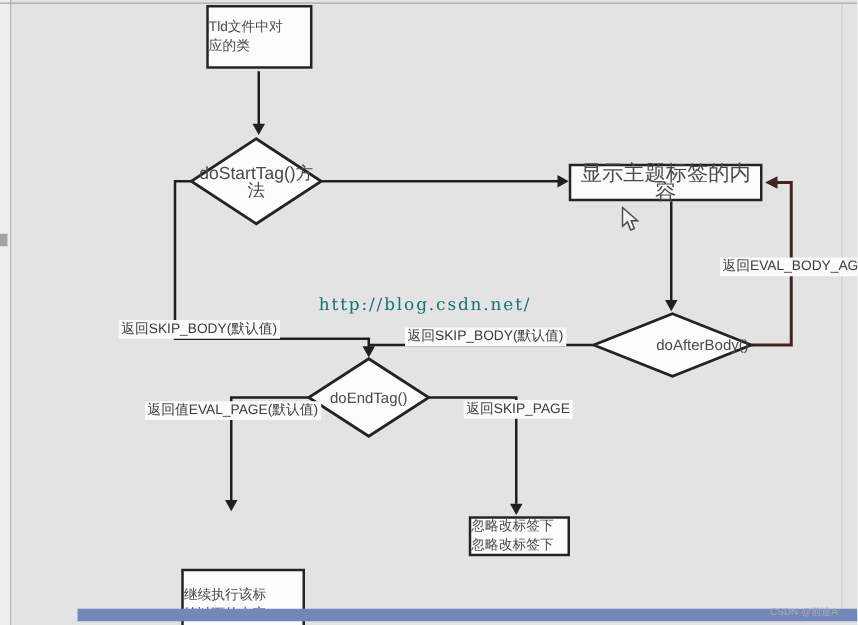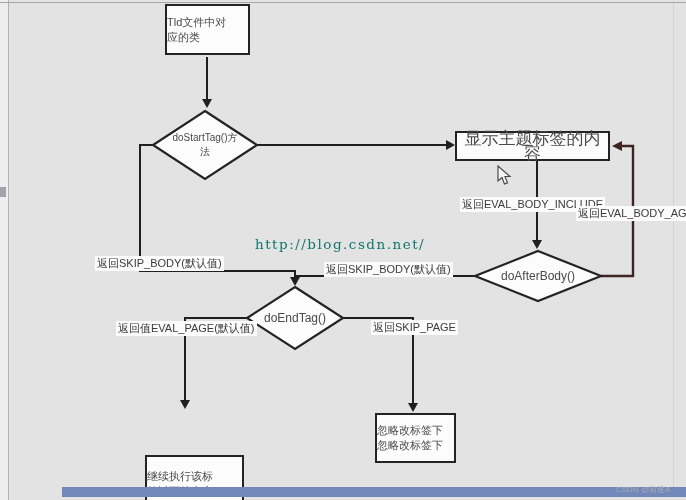--- a/index.html
+++ b/index.html
@@ -13,21 +13,21 @@
   .top-line { position:absolute; left:0; top:2px; width:686px; height:1px; background:#a6a6a6; }
   .right-line { position:absolute; left:673px; top:3px; width:1px; height:484px; background:#d2d2d2; }
   .left-blob { position:absolute; left:0; top:187px; width:6px; height:10px; background:#a3a3ab; }
   .wires { position:absolute; left:0; top:0; }
   .node {
     position:absolute; box-sizing:border-box;
     background:#fcfcfc; border:2px solid #232323;
     display:flex; flex-direction:column; align-items:flex-start; justify-content:center;
     font-size:11px; line-height:15px; color:#4a4a4a; text-align:center;
   }
-  .dtext { position:absolute; text-align:center; font-size:10px; line-height:14px; color:#4a4a4a; }
+  .dtext { position:absolute; text-align:center; font-size:14px; line-height:14px; color:#4a4a4a; }
   .elabel {
     position:absolute; background:#fbfbfb; padding:1px 2px;
     font-size:11px; line-height:13px; color:#3b3b3b; white-space:nowrap;
   }
   .watermark {
     position:absolute; left:255px; top:236px;
     font-family:"DejaVu Serif", serif; font-size:13.5px; letter-spacing:1.5px;
     color:#0f766e;
   }
   .credit { position:absolute; left:616px; top:484px; font-size:8px; color:#a9aab2; white-space:nowrap; }
@@ -75,37 +75,36 @@
 
   <div class="node" style="left:455px; top:131px; width:155px; height:30px; font-size:17px;">
     <span>显示主题标签的内容</span>
   </div>
 
   <div class="node" style="left:145px; top:410px; width:99px; height:58px;margin-top:45px;">
     <span>继续执行该标</span>
     <span>签以下的内容</span>
   </div>
 
-  <div class="node" style="left:375px; top:413px; width:81px; height:50px; border-width:2.5px;">
+  <div class="node" style="left:375px; top:413px; width:81px; height:32px; border-width:2.5px;">
     <span>忽略改标签下</span>
     <span>忽略改标签下</span>
   </div>
 
   <div class="dtext" style="left:155px; top:131px; width:100px;">
     <div>doStartTag()方</div>
     <div>法</div>
   </div>
 
-  <div class="dtext" style="left:488px; top:269px; width:100px; font-size:12px;">doAfterBody()</div>
+  <div class="dtext" style="left:512px; top:269px; width:100px; font-size:12px;">doAfterBody()</div>
 
   <div class="dtext" style="left:250px; top:311px; width:90px; font-size:12px;">doEndTag()</div>
 
   <div class="elabel" style="left:95px; top:256px;">返回SKIP_BODY(默认值)</div>
   <div class="elabel" style="left:324px; top:262px;">返回SKIP_BODY(默认值)</div>
-  <div class="elabel" style="left:460px; top:197px;">返回EVAL_BODY_INCLUDE</div>
   <div class="elabel" style="left:576px; top:206px;">返回EVAL_BODY_AGAIN</div>
   <div class="elabel" style="left:116px; top:321px;">返回值EVAL_PAGE(默认值)</div>
   <div class="elabel" style="left:371px; top:320px;">返回SKIP_PAGE</div>
 
   <div class="watermark">http://blog.csdn.net/</div>
 
   <svg class="cursor" width="16" height="22" viewBox="0 0 16 22">
     <path d="M1,1 L1,16 L5,12.5 L7.5,19 L10.5,17.8 L8,11.5 L13,11.5 Z" fill="#f7f7f7" stroke="#4a4a4a" stroke-width="1.2"></path>
   </svg>
 

